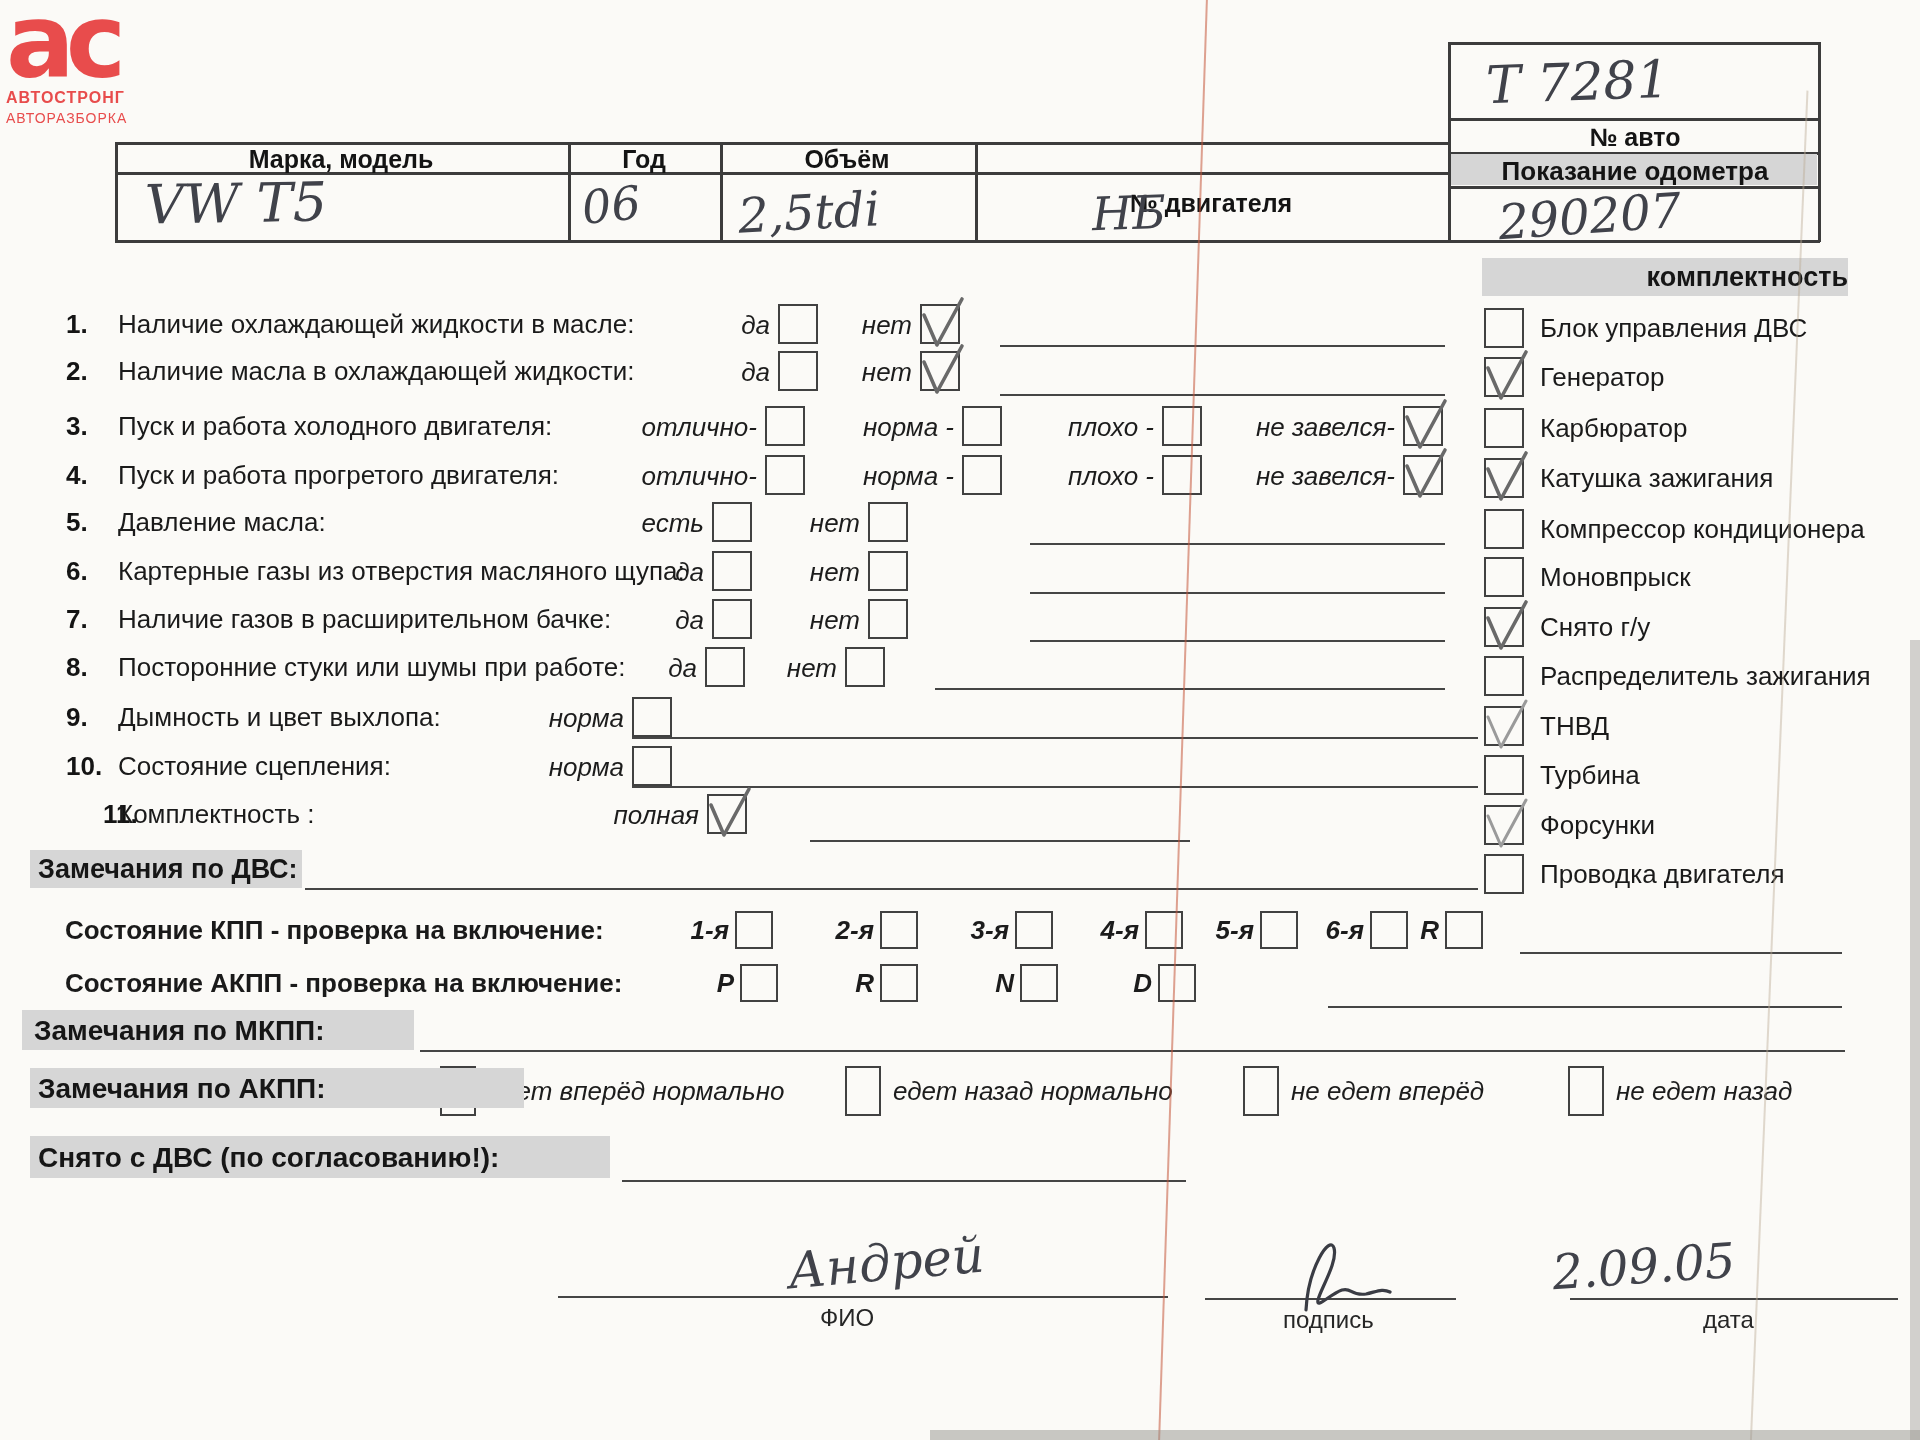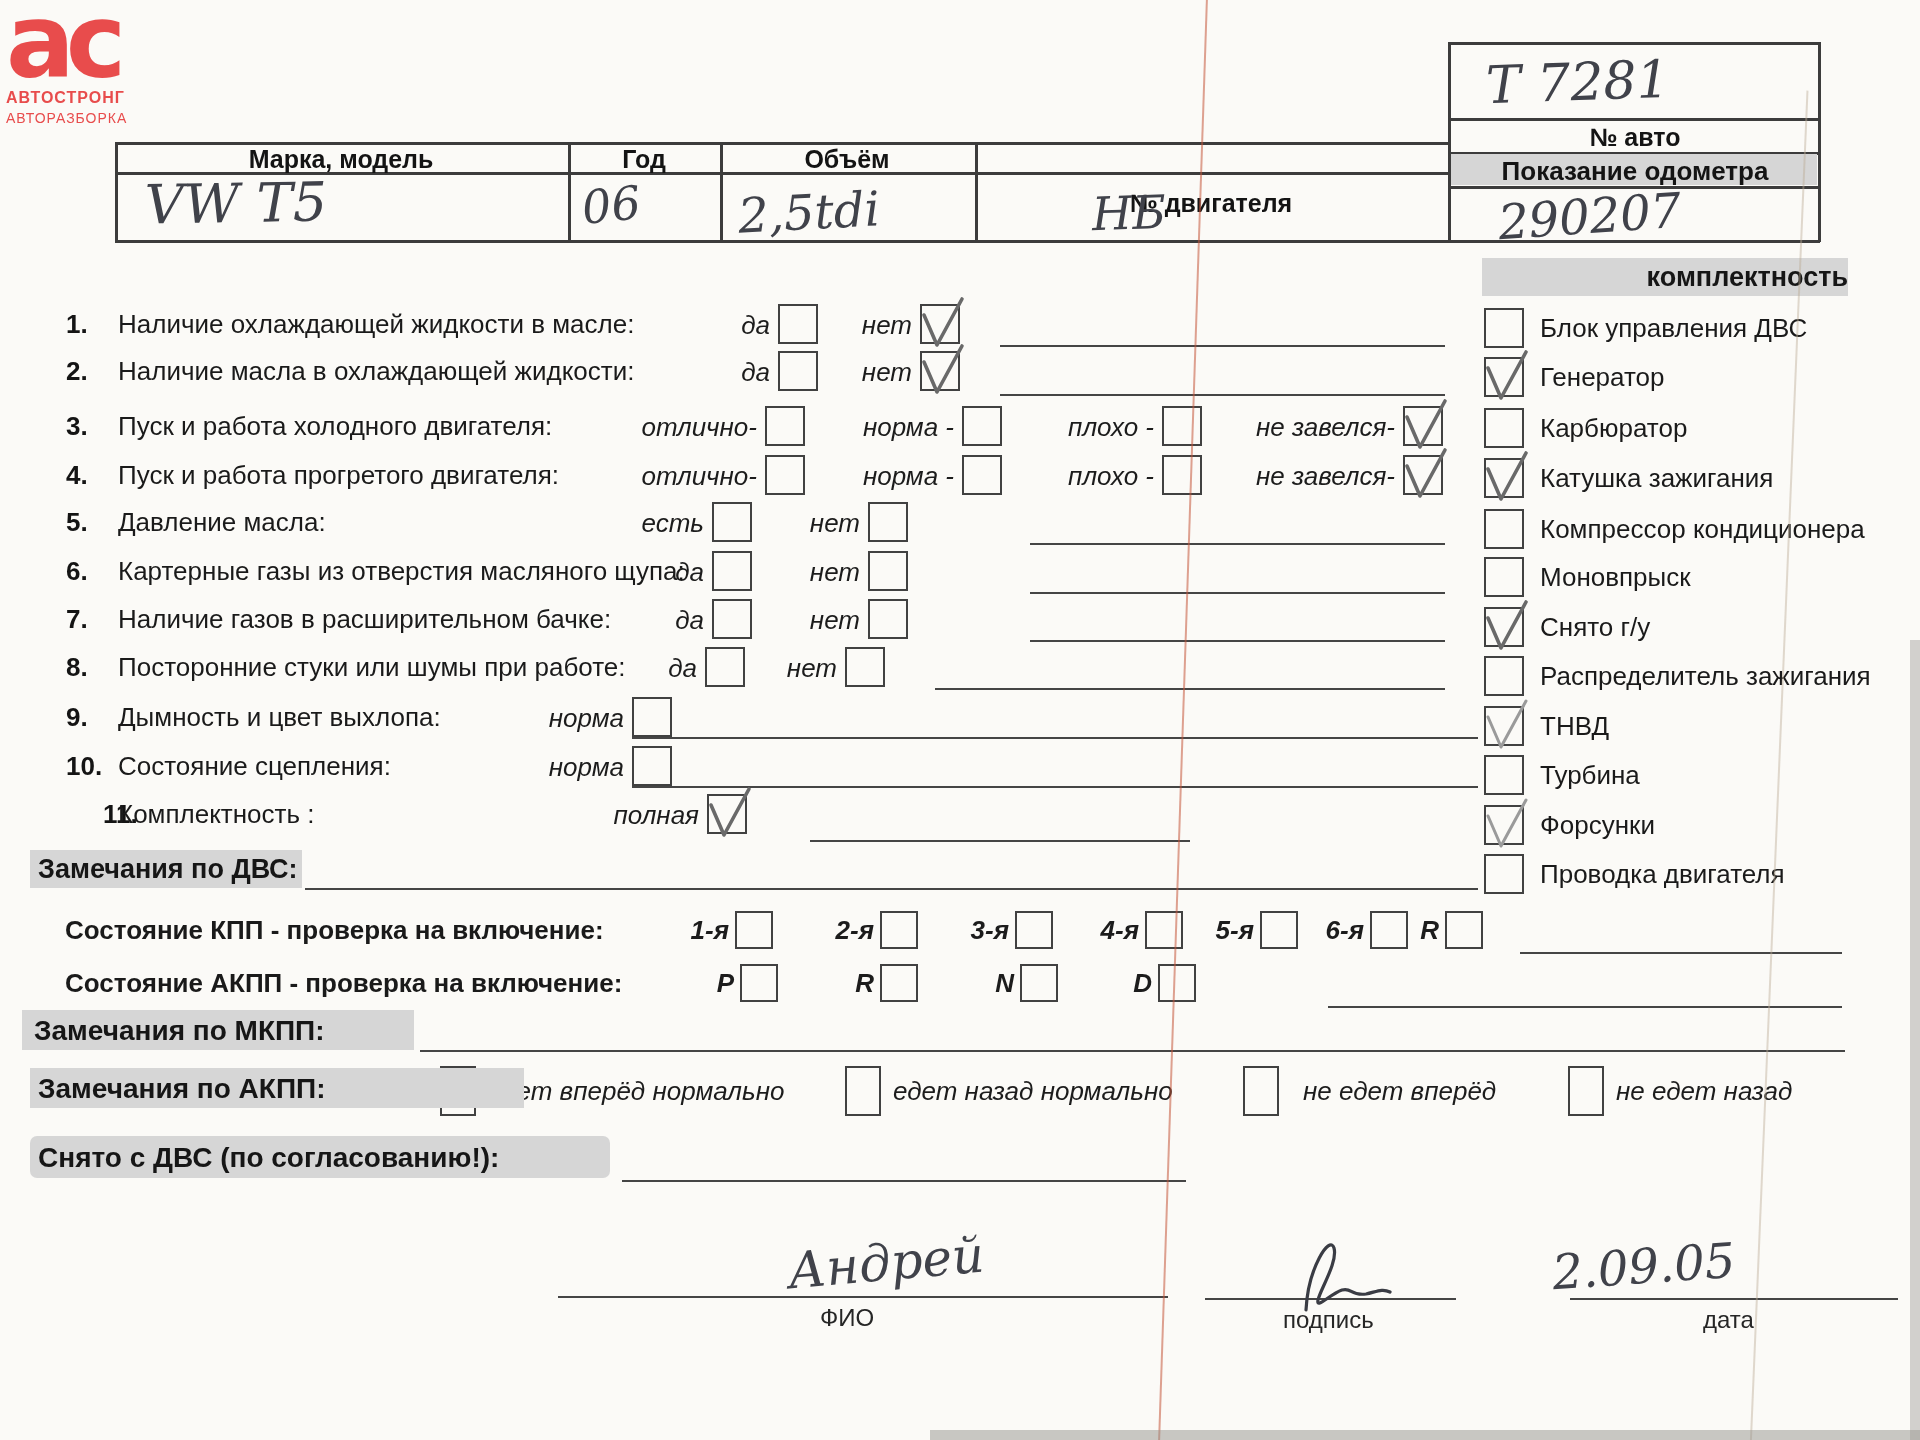--- a/index.html
+++ b/index.html
@@ -217,21 +217,21 @@
       <div class="cbx" style="left: 880px; top: 964px; width: 38px; height: 38px;"></div>
       <div class="opt-label" style="right: 906px; top: 968px; font-weight: bold;">N</div>
       <div class="cbx" style="left: 1020px; top: 964px; width: 38px; height: 38px;"></div>
       <div class="opt-label" style="right: 768px; top: 968px; font-weight: bold;">D</div>
       <div class="cbx" style="left: 1158px; top: 964px; width: 38px; height: 38px;"></div>
       <div class="cbx" style="left: 440px; top: 1066px; width: 36px; height: 50px;"></div>
       <div class="opt-label" style="left: 488px; top: 1076px;">едет вперёд нормально</div>
       <div class="cbx" style="left: 845px; top: 1066px; width: 36px; height: 50px;"></div>
       <div class="opt-label" style="left: 893px; top: 1076px;">едет назад нормально</div>
       <div class="cbx" style="left: 1243px; top: 1066px; width: 36px; height: 50px;"></div>
-      <div class="opt-label" style="left: 1291px; top: 1076px; margin-left: 12px;">не едет вперёд</div>
+      <div class="opt-label" style="left: 1291px; top: 1076px;">не едет вперёд</div>
       <div class="cbx" style="left: 1568px; top: 1066px; width: 36px; height: 50px;"></div>
       <div class="opt-label" style="left: 1616px; top: 1076px;">не едет назад</div>
     </div>
 
   <div class="graybar" style="left:30px;top:850px;width:272px;height:38px;">
     <span class="bartext" style="position:absolute;left:8px;top:4px;">Замечания по ДВС:</span>
   </div>
   <div class="thinline" style="left:305px;top:888px;width:1173px;"></div>
 
   <div class="item-label" style="left:65px;top:915px;font-weight:bold;">Состояние КПП - проверка на включение:</div>
@@ -241,21 +241,21 @@
 
   <div class="graybar" style="left:22px;top:1010px;width:392px;height:40px;">
     <span class="bartext" style="position:absolute;left:12px;top:5px;font-size:28px;">Замечания по МКПП:</span>
   </div>
   <div class="thinline" style="left:420px;top:1050px;width:1425px;"></div>
 
   <div class="graybar" style="left:30px;top:1068px;width:494px;height:40px;">
     <span class="bartext" style="position:absolute;left:8px;top:5px;font-size:28px;">Замечания по АКПП:</span>
   </div>
 
-  <div class="graybar" style="left:30px;top:1136px;width:580px;height:42px;border-radius:7px;">
+  <div class="graybar" style="left:30px;top:1136px;width:580px;height:42px;">
     <span class="bartext" style="position:absolute;left:8px;top:6px;font-size:28px;">Снято с ДВС (по согласованию!):</span>
   </div>
   <div class="thinline" style="left:622px;top:1180px;width:564px;"></div>
 
   <div class="thinline" style="left:558px;top:1296px;width:610px;"></div>
   <div class="thinline" style="left:1205px;top:1298px;width:251px;"></div>
   <div class="thinline" style="left:1570px;top:1298px;width:328px;"></div>
   <div class="small-label" style="left:820px;top:1304px;">ФИО</div>
   <div class="small-label" style="left:1283px;top:1306px;">подпись</div>
   <div class="small-label" style="left:1703px;top:1306px;">дата</div>

